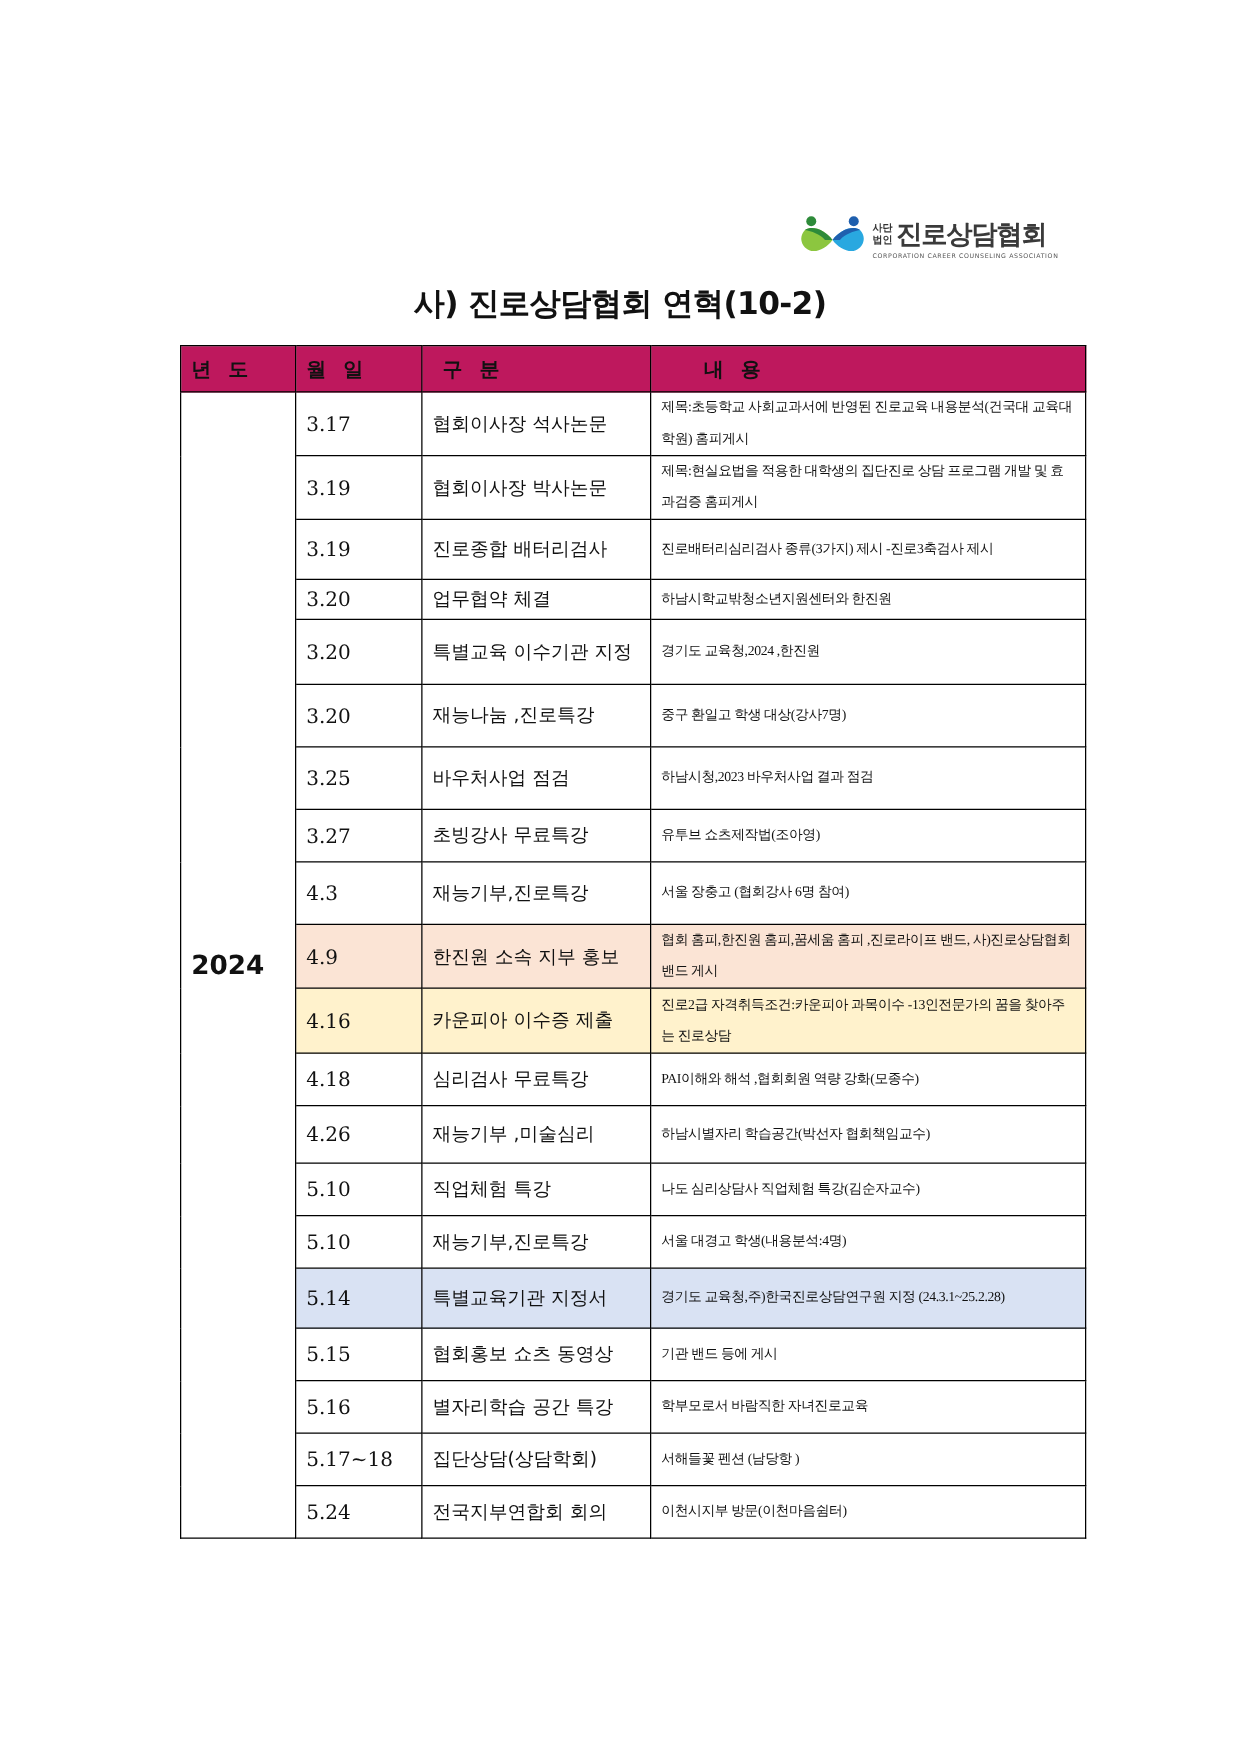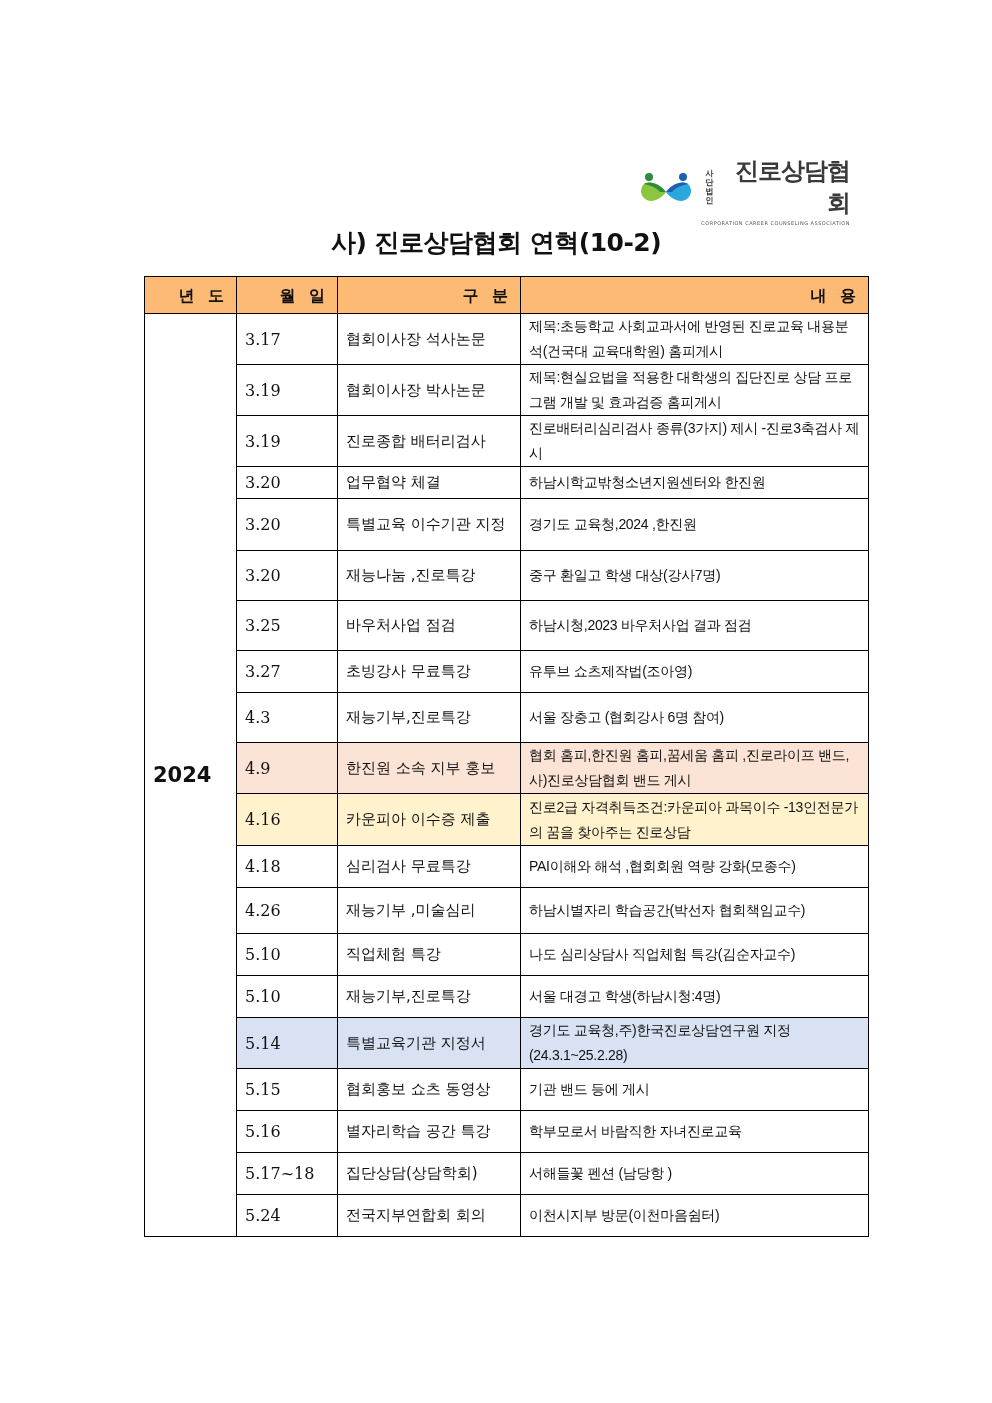--- a/index.html
+++ b/index.html
@@ -2,28 +2,28 @@
 <html><head>
 <meta charset="utf-8">
 <style>
   html, body { margin:0; padding:0; background:#ffffff; }
   body { width:992px; height:1403px; position:relative; font-family:"DejaVu Serif", "Liberation Serif", serif; color:#111; }
   .logo { position:absolute; left:640px; top:168px; width:210px; height:44px; display:flex; align-items:center; }
   .logo-mark { width:52px; height:40px; position:relative; }
   .logo-text { margin-left:6px; display:flex; flex-direction:column;text-align:right; }
   .logo-main { display:flex; align-items:center; }
   .logo-small { font-family:"DejaVu Sans", sans-serif; font-size:8px; line-height:9px; color:#333; font-weight:bold; margin-right:3px; }
-  .logo-name { font-family:Liberation Serif, serif; font-size:24px; font-weight:bold; color:#3a3a3a; letter-spacing:-1px; }
+  .logo-name { font-family:Liberation Serif, serif; font-size:21px; font-weight:bold; color:#3a3a3a; letter-spacing:-1px; }
   .logo-sub { font-family:"DejaVu Sans", sans-serif; font-size:5px; color:#555; letter-spacing:0.5px; margin-top:1px; }
   .title { position:absolute; left:0; width:992px; top:226px; text-align:center; font-family:"DejaVu Sans", sans-serif; font-weight:bold; font-size:25px; letter-spacing:-0.5px; }
   table { position:absolute; left:144px; top:276px; width:724px; border-collapse:collapse; table-layout:fixed; }
   td, th { border:1px solid #000; font-size:16px; font-family:"DejaVu Serif", serif; padding:0 8px; text-align:left; vertical-align:middle; line-height:25px; font-weight:normal; }
-  th { background:#fdba74; height:36px; font-family:"DejaVu Sans", sans-serif; font-weight:bold; letter-spacing:4px;text-align:right; }
+  th { background:#be185d; height:36px; font-family:"DejaVu Sans", sans-serif; font-weight:bold; letter-spacing:4px; }
   td.cat { font-family:"DejaVu Sans", sans-serif; font-size:15px; }
-  td.content { font-family:Liberation Sans, sans-serif; font-size:14px; letter-spacing:-0.3px; }
+  td.content { font-family:Liberation Serif, serif; font-size:11px; letter-spacing:-0.3px; }
   td.year { font-family:"DejaVu Sans", sans-serif; font-weight:bold; font-size:21px; }
   tr.pink td.hl { background:#fbe4d5; }
   tr.yellow td.hl { background:#fff2cc; }
   tr.blue td.hl { background:#d9e2f3; }
 </style>
 </head>
 <body>
 
 <div class="logo">
   <div class="logo-mark">
@@ -55,21 +55,21 @@
     <col style="width:92px">
       <col style="width:101px">
       <col style="width:183px">
       <col style="width:348px">
   </colgroup>
   <thead>
     <tr>
       <th>년  도</th>
       <th>월  일</th>
       <th style="padding-left:16px">구  분</th>
-      <th style="padding-left:30px">내        용</th>
+      <th style="padding-left:42px">내        용</th>
     </tr>
   </thead>
   <tbody id="tbody">
       <tr style="height: 48px;">
         <td class="year" rowspan="20">2024</td>
         <td class="hl">3.17</td>
         <td class="cat hl">협회이사장 석사논문</td>
         <td class="content hl">제목:초등학교 사회교과서에 반영된 진로교육 내용분석(건국대 교육대학원) 홈피게시</td>
       </tr>
       <tr style="height: 48px;">
@@ -133,21 +133,21 @@
         <td class="content hl">하남시별자리 학습공간(박선자 협회책임교수)</td>
       </tr>
       <tr style="height: 42px;">
         <td class="hl">5.10</td>
         <td class="cat hl">직업체험 특강</td>
         <td class="content hl">나도 심리상담사 직업체험 특강(김순자교수)</td>
       </tr>
       <tr style="height: 42px;">
         <td class="hl">5.10</td>
         <td class="cat hl">재능기부,진로특강</td>
-        <td class="content hl">서울 대경고 학생(하남시청:4명)</td>
+        <td class="content hl">서울 대경고 학생(내용분석:4명)</td>
       </tr>
       <tr class="blue" style="height: 48px;">
         <td class="hl">5.14</td>
         <td class="cat hl">특별교육기관 지정서</td>
         <td class="content hl">경기도 교육청,주)한국진로상담연구원 지정 (24.3.1~25.2.28)</td>
       </tr>
       <tr style="height: 42px;">
         <td class="hl">5.15</td>
         <td class="cat hl">협회홍보 쇼츠 동영상</td>
         <td class="content hl">기관 밴드 등에 게시</td>

